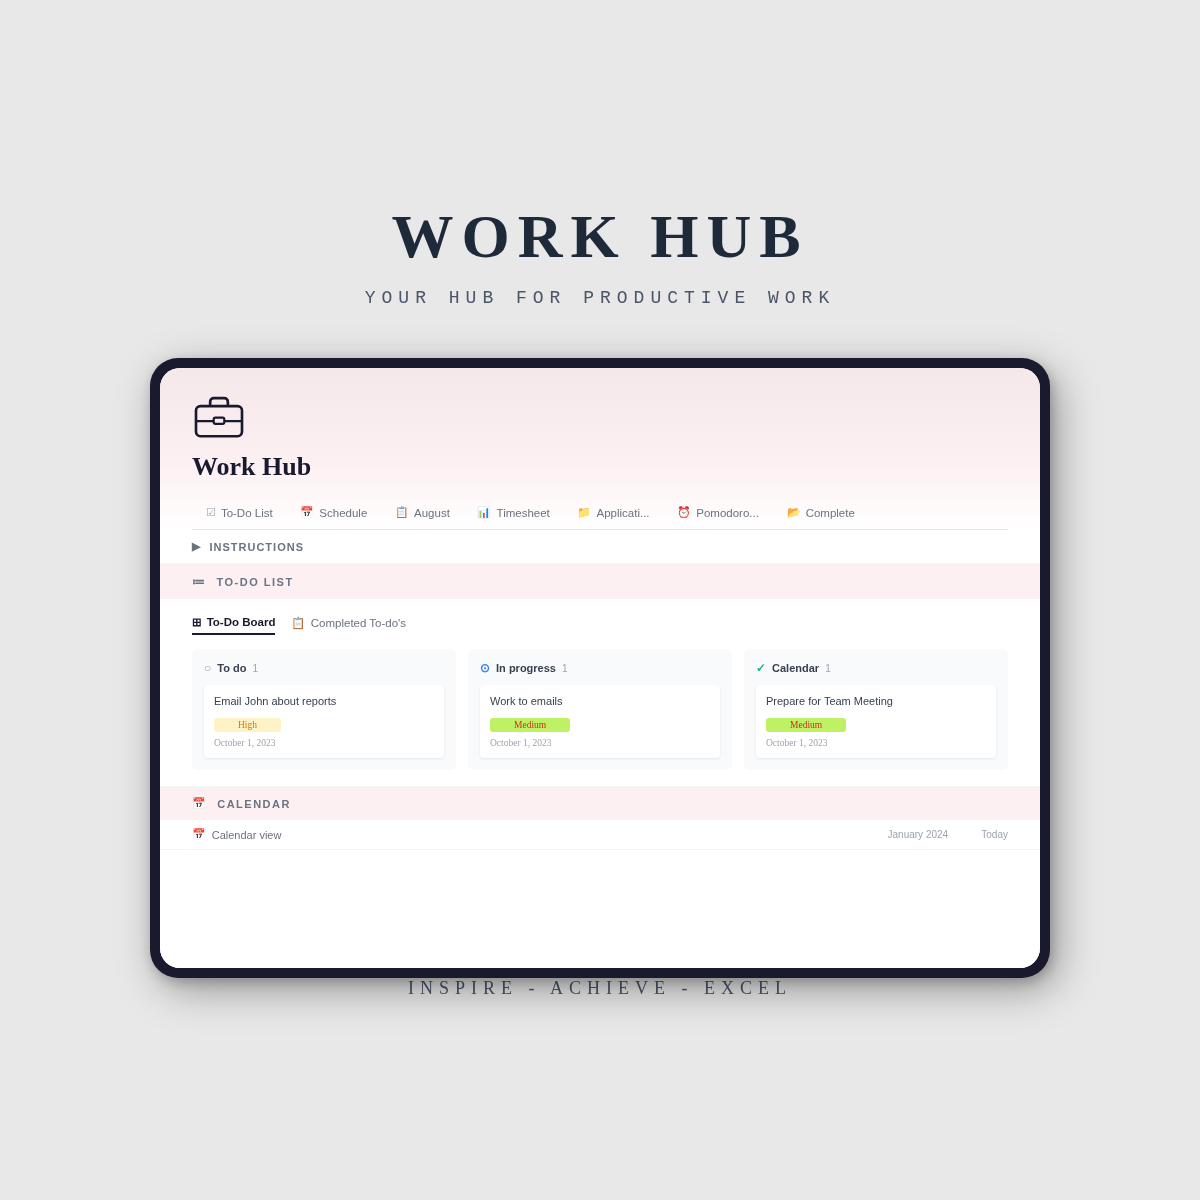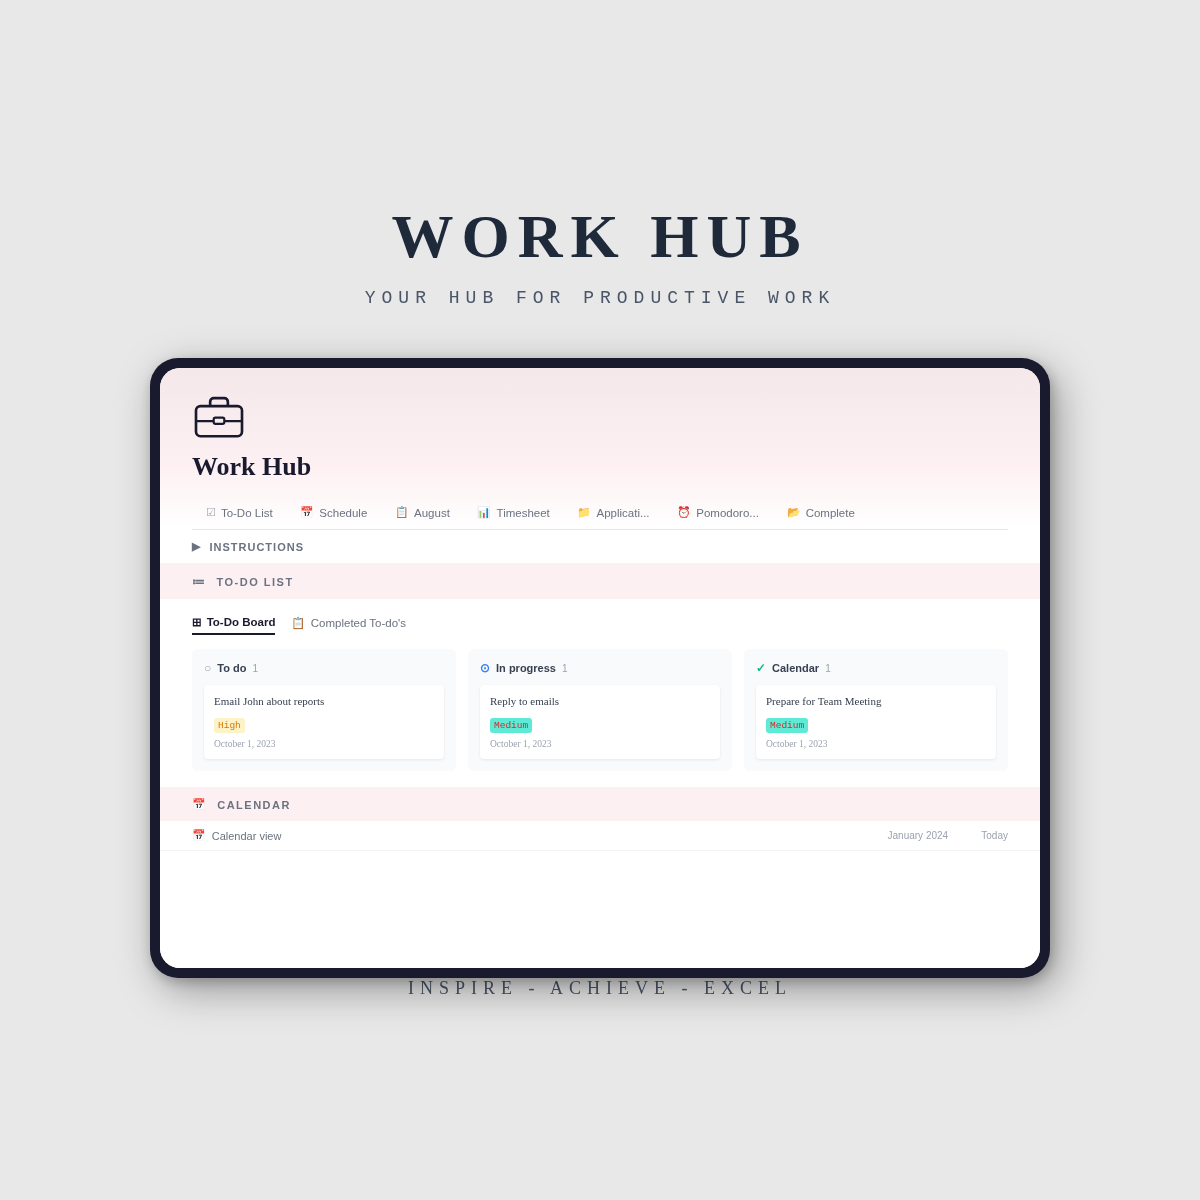--- a/index.html
+++ b/index.html
@@ -204,39 +204,39 @@
       background: #ffffff;
       border-radius: 4px;
       padding: 10px;
       box-shadow: 0 1px 3px rgba(0,0,0,0.08);
     }
 
     .card-title {
       font-size: 11px;
       color: #374151;
       margin-bottom: 7px;
-      font-family: Liberation Serif, serif;
+      font-family: Liberation Sans, sans-serif;
     }
 
     .badge {
       display: inline-block;
-      padding: 2px 4px;
+      padding: 2px 24px;
       border-radius: 3px;
       font-size: 9.5px;
       margin-bottom: 6px;
-      font-family: Liberation Mono, monospace;
+      font-family: Liberation Serif, serif;
     }
 
     .badge-high {
       background: #fef3c7;
       color: #d97706;
     }
 
     .badge-medium {
-      background: #5eead4;
+      background: #bef264;
       color: #dc2626;
     }
 
     .card-date {
       font-size: 9.5px;
       color: #9ca3af;
       font-family: Liberation Serif, serif;
     }
 
     .calendar-section {
@@ -382,21 +382,21 @@
             </div>
           </div>
 
           <div class="kanban-col">
             <div class="kanban-col-header">
               <span class="col-icon-progress">⊙</span>
               <span>In progress</span>
               <span class="col-count">1</span>
             </div>
             <div class="kanban-card">
-              <div class="card-title">Reply to emails</div>
+              <div class="card-title">Work to emails</div>
               <span class="badge badge-medium">Medium</span>
               <div class="card-date">October 1, 2023</div>
             </div>
           </div>
 
           <div class="kanban-col">
             <div class="kanban-col-header">
               <span class="col-icon-complete">✓</span>
               <span>Calendar</span>
               <span class="col-count">1</span>

